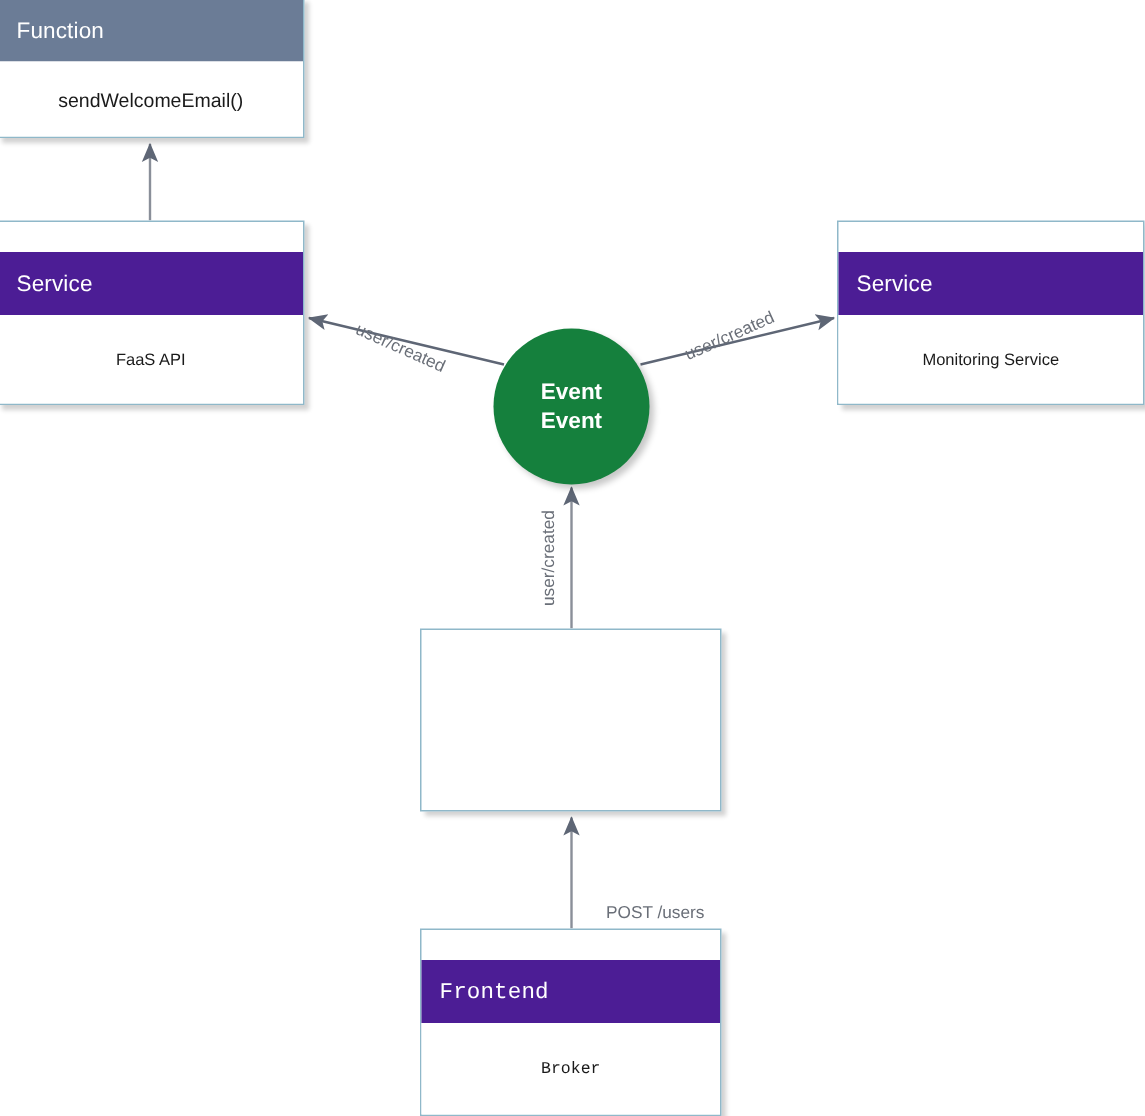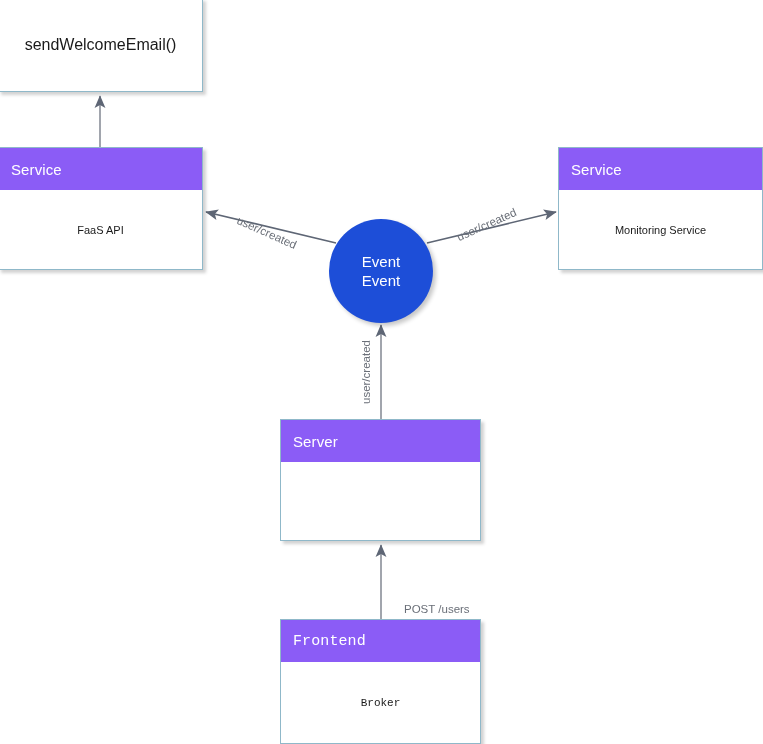--- a/index.html
+++ b/index.html
@@ -36,21 +36,21 @@
     box-sizing: border-box;
     height: 42px;
     flex: 0 0 42px;
     display: flex;
     align-items: center;
     padding-left: 12px;
     color: #ffffff;
     font-size: 15px;
     letter-spacing: 0.1px;
   }
-  .node-header.blue   { background: #8b5cf6; }
+  .node-header.blue   { background: #4c1d95; margin-top: 20px; }
   .node-header.slate  { background: #6b7c96; }
 
   .node-body {
     flex: 1 1 auto;
     display: flex;
     align-items: center;
     justify-content: center;
     background: #ffffff;
     color: #1a1a1a;
     font-size: 11px;
@@ -60,41 +60,42 @@
   }
 
   
   #node-function      { left: -2px;  top: -2px;  width: 205px; height: 94px; }
   #node-faas          { left: -2px;  top: 147px; width: 205px; height: 123px; }
   #node-monitoring    { left: 558px; top: 147px; width: 205px; height: 123px; }
   #node-server        { left: 280px; top: 419px; width: 201px; height: 122px; }
   #node-frontend      { left: 280px; top: 619px; width: 201px; height: 125px; font-family: Liberation Mono, monospace; }
 
   
-  #node-function .node-body { font-size: 16px; }
+  #node-function .node-body { font-size: 13px; }
 
   
   #event-broker {
     position: absolute;
     left: 329px;
     top: 219px;
     width: 104px;
     height: 104px;
     border-radius: 50%;
-    background: #1d4ed8;
+    background: #15803d;
     box-shadow: 3px 3px 4px rgba(0,0,0,0.22);
     display: flex;
     flex-direction: column;
     align-items: center;
     justify-content: center;
     color: #ffffff;
     font-size: 15px;
     line-height: 19px;
     text-align: center;
     z-index: 5;
+    font-weight: bold;
   }
 
   
   .edge-label {
     position: absolute;
     color: #6a6f78;
     font-size: 11.5px;
     white-space: nowrap;
     z-index: 6;
   }
@@ -137,35 +138,35 @@
   <line x1="336" y1="243" x2="206" y2="212" stroke="#5e6675" stroke-width="1.6" marker-end="url(#arrowhead)"></line>
 
   <line x1="427" y1="243" x2="556" y2="212" stroke="#5e6675" stroke-width="1.6" marker-end="url(#arrowhead)"></line>
 
   <line x1="381" y1="419" x2="381" y2="325" stroke="#8a8f99" stroke-width="1.6" marker-end="url(#arrowhead)"></line>
 
   <line x1="381" y1="619" x2="381" y2="545" stroke="#8a8f99" stroke-width="1.6" marker-end="url(#arrowhead)"></line>
 </svg>
 
 <div class="node" id="node-function">
+  <div class="node-header slate">Function</div>
   <div class="node-body">sendWelcomeEmail()</div>
 </div>
 
 <div class="node" id="node-faas">
   <div class="node-header blue">Service</div>
   <div class="node-body">FaaS API</div>
 </div>
 
 <div class="node" id="node-monitoring">
   <div class="node-header blue">Service</div>
   <div class="node-body">Monitoring Service</div>
 </div>
 
 <div class="node" id="node-server">
-  <div class="node-header blue">Server</div>
 </div>
 
 <div class="node" id="node-frontend">
   <div class="node-header blue">Frontend</div>
   <div class="node-body">Broker</div>
 </div>
 
 <div id="event-broker">
   <span>Event</span>
   <span>Event</span>

